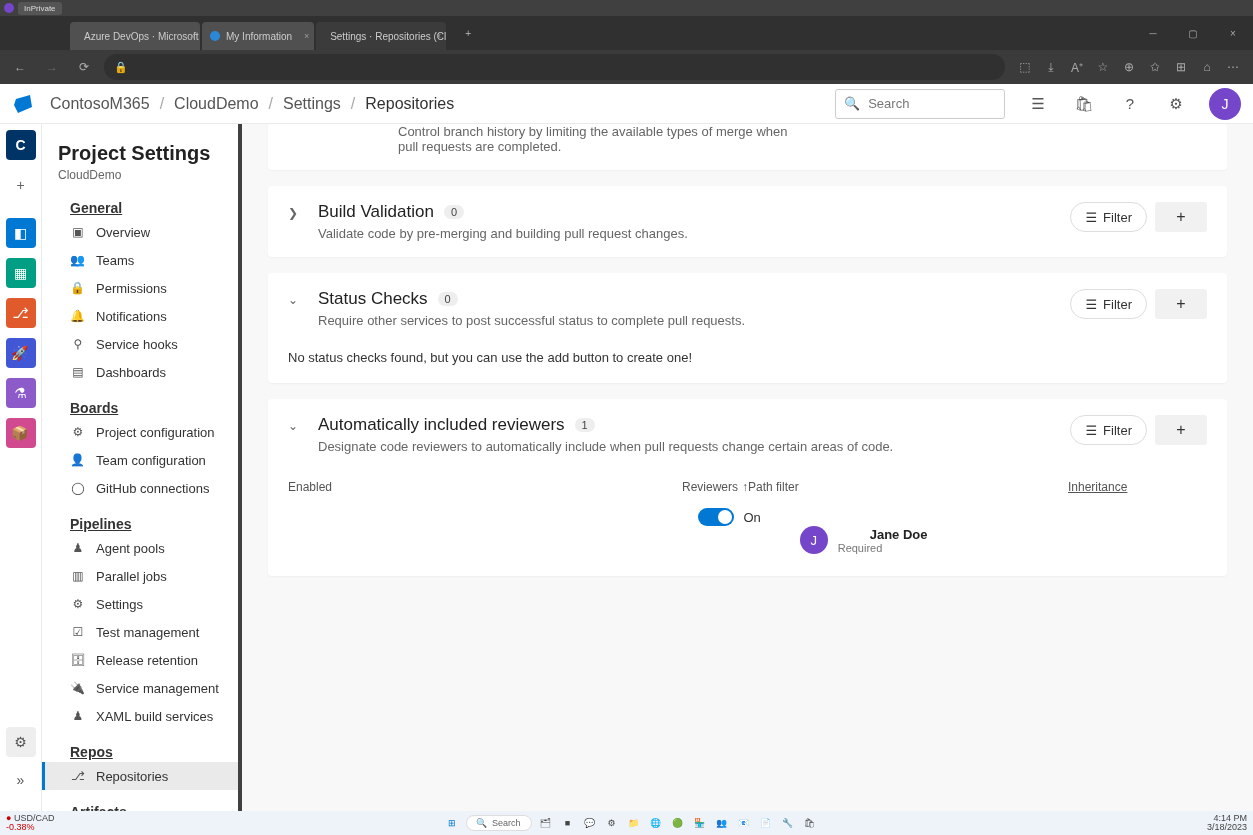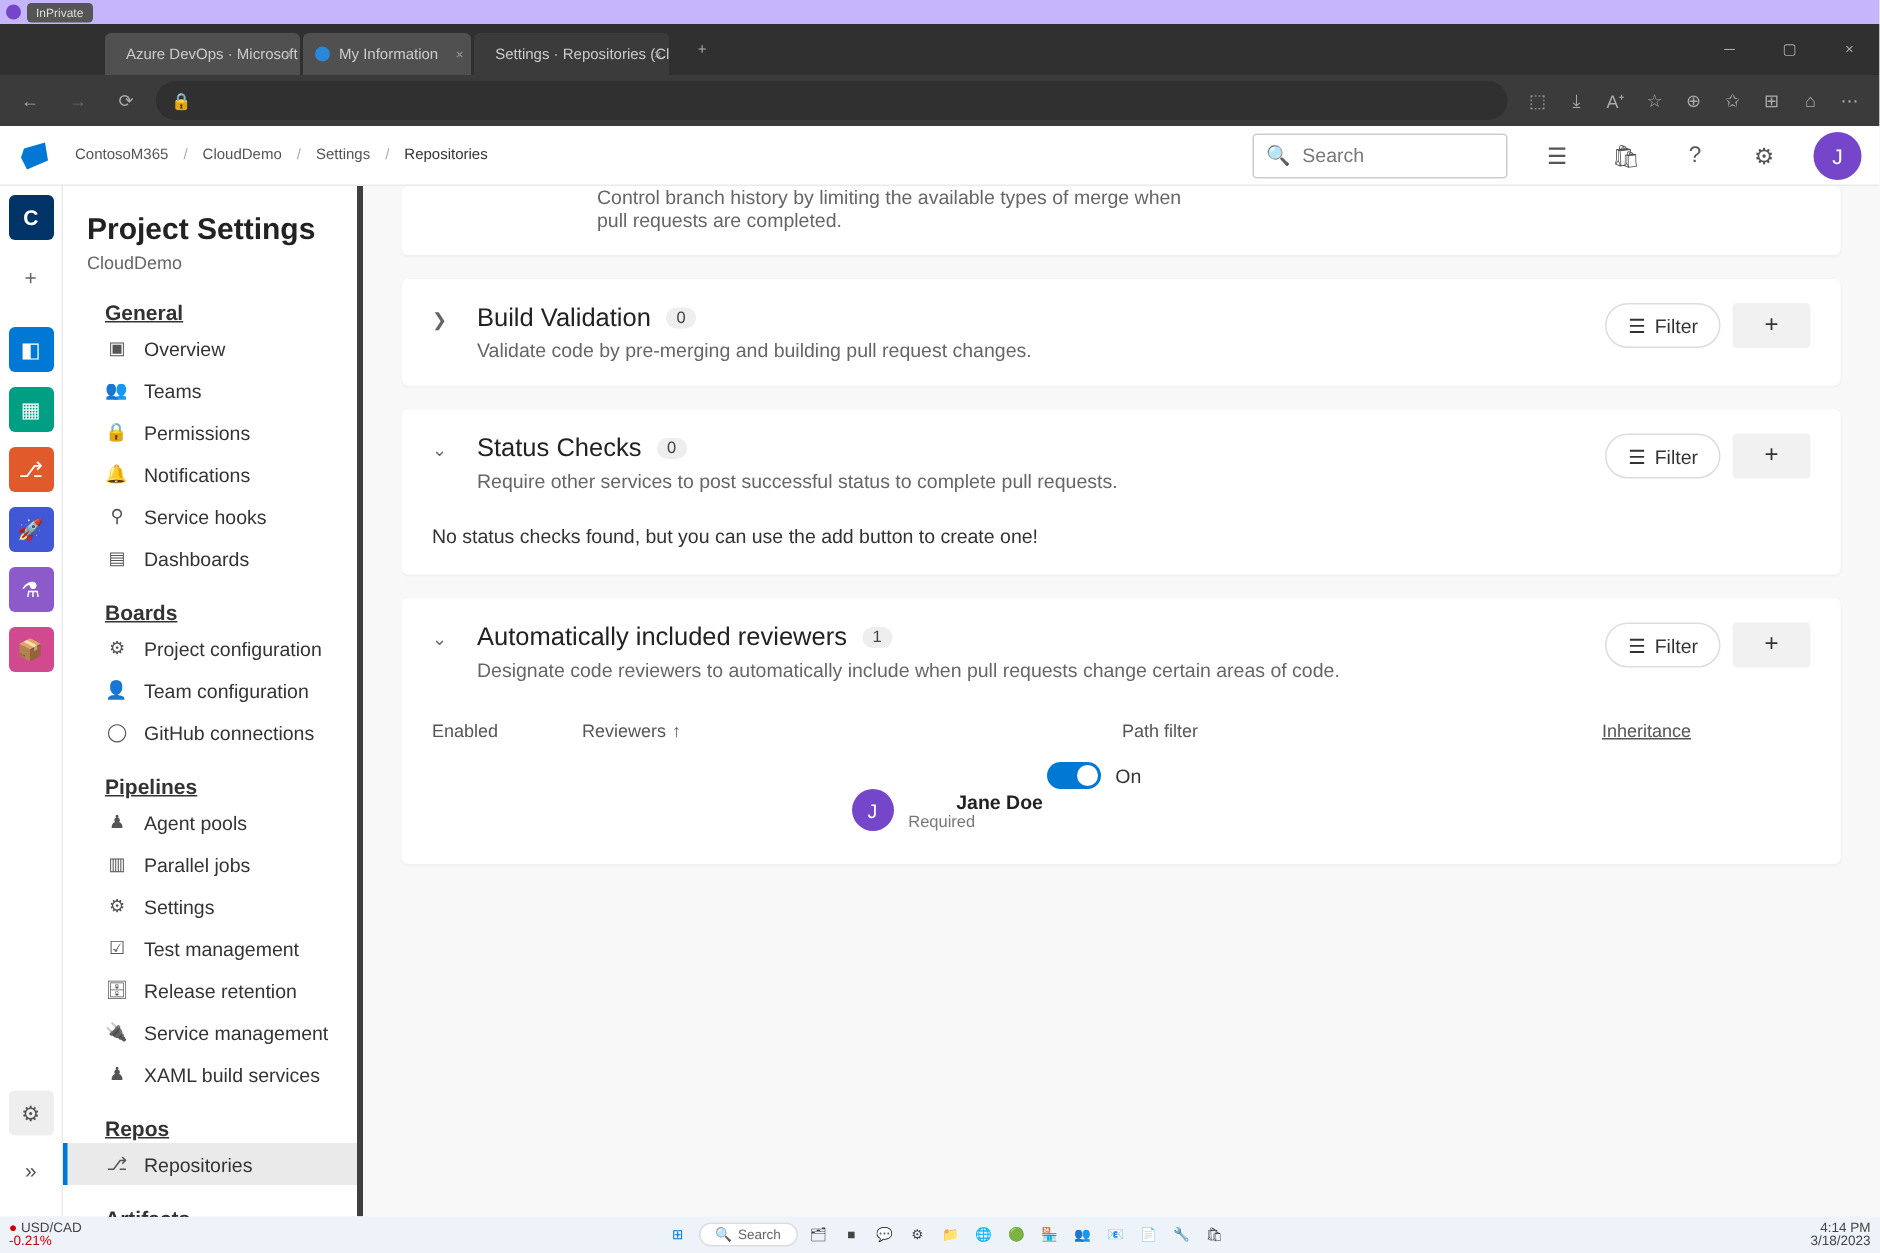--- a/index.html
+++ b/index.html
@@ -1,38 +1,38 @@
 <!DOCTYPE html>
 <html><head>
 <meta charset="utf-8">
 <style>
 * { box-sizing: border-box; margin: 0; padding: 0; font-family: "Segoe UI", -apple-system, sans-serif; }
 html, body { height: 100%; overflow: hidden; background: #f0f0f0; }
 
 
 .browser-chrome { background: #303030; height: 34px; display: flex; }
-.browser-titlebar { background: #c4b5fd; height: 16px; display: flex; align-items: center; font-size: 9px; color: #ccc; padding: 0 4px; }
+.browser-titlebar { background: #404040; height: 16px; display: flex; align-items: center; font-size: 9px; color: #ccc; padding: 0 4px; }
 .titlebar-left { display: flex; align-items: center; gap: 4px; }
 .inprivate-badge { background: #555; color: #ddd; font-size: 8px; padding: 2px 6px; border-radius: 3px; }
 .browser-tabs { display: flex; align-items: flex-end; height: 100%; padding-left: 70px; }
 .btab { height: 28px; background: #505050; color: #ccc; font-size: 10px; padding: 0 22px 0 8px; display: flex; align-items: center; border-radius: 4px 4px 0 0; margin-right: 2px; min-width: 95px; max-width: 130px; overflow: hidden; white-space: nowrap; position: relative; }
 .btab.active { background: #3b3b3b; }
 .btab-close { position:absolute; right:5px; font-size:9px; color:#999;}
 .window-controls { margin-left: auto; display: flex; }
 .wc-btn { width: 40px; height: 34px; display: flex; align-items: center; justify-content: center; color: #aaa; font-size: 10px; }
 .browser-addr { background: #3b3b3b; height: 34px; display: flex; align-items: center; padding: 0 8px; gap: 8px; }
 .addr-btn { width: 24px; height: 24px; display:flex; align-items:center; justify-content:center; color: #aaa; font-size: 12px; border-radius:4px; }
 .addr-bar { flex: 1; height: 26px; background: #303030; border-radius: 13px; display:flex; align-items:center; padding:0 10px; color:#888; font-size:11px;}
 .addr-icons { display: flex; gap:2px; margin-left:auto; }
 
 
 .app-shell { position: absolute; top: 84px; left: 0; right: 0; bottom: 24px; background: #fff; display: flex; flex-direction: column; }
 .app-header { height: 40px; border-bottom: 1px solid #eaeaea; display: flex; align-items: center; padding: 0 12px; gap: 10px; }
 .app-logo { width: 22px; height: 22px; display:flex;align-items:center;justify-content:center; }
-.breadcrumbs { display: flex; align-items: center; gap: 10px; font-size: 10px; color: #333; margin-left: 6px; }
+.breadcrumbs { display: flex; align-items: center; gap: 10px; font-size: 16px; color: #333; margin-left: 6px; }
 .bc-sep { color: #aaa; }
 .bc-item { color: #555; cursor:pointer; }
 .bc-item:last-child { color: #333; }
 .header-right { margin-left: auto; display: flex; align-items: center; gap: 20px; }
 .search-box { width: 170px; height: 30px; border: 1px solid #ccc; border-radius: 3px; display: flex; align-items: center; padding: 0 8px; gap: 8px; color: #777; font-size: 13px; }
 .hdr-icon { width: 26px; height: 26px; display:flex; align-items:center; justify-content:center; color: #555; font-size:15px; cursor:pointer;}
 .avatar { width: 32px; height: 32px; border-radius: 50%; background: #7546c9; color: #fff; display: flex; align-items: center; justify-content: center; font-size: 14px; font-weight: 500; }
 
 
 .app-body { flex: 1; display: flex; overflow: hidden; }
@@ -65,21 +65,21 @@
 .ph-title { font-size: 17px; color: #222; }
 .badge { background: #eee; color: #444; font-size: 11px; border-radius: 9px; padding: 1px 7px; }
 .ph-desc { font-size: 13px; color: #666; margin-top: 4px; }
 .ph-actions { display: flex; gap: 8px; align-items: flex-start; }
 .filter-btn { height: 30px; border: 1px solid #ddd; border-radius: 15px; padding: 0 14px; display: flex; align-items: center; gap: 6px; font-size: 13px; color: #333; background: #fff; cursor:pointer;}
 .add-btn { width: 52px; height: 30px; background: #f1f1f1; border-radius: 3px; display: flex; align-items: center; justify-content: center; color: #333; font-size: 16px; cursor:pointer;}
 .card-body { padding: 0 20px 16px 20px; }
 .empty-msg { font-size: 13px; color: #333; padding: 6px 0 2px 0; }
 .tbl-hdr { display: flex; padding: 10px 0 8px 0; font-size: 12px; color: #555; }
 .th-en { width: 100px; }
-.th-rev { width: 360px; display:flex; align-items:center; gap:4px;}
+.th-rev { width: 360px; display:flex; align-items:center; gap:4px;justify-content:flex-end;}
 .th-pf { width: 320px; }
 .th-inh { flex: 1; text-decoration: underline; }
 .tbl-row { display: flex; align-items: center; padding: 6px 0; flex-direction: column; }
 .toggle { width: 36px; height: 18px; background: #0078d4; border-radius: 9px; position: relative; cursor:pointer;}
 .toggle::after { content: ""; position: absolute; width: 14px; height: 14px; background: #fff; border-radius: 50%; top: 2px; right: 2px; }
 .toggle-label { font-size: 13px; color: #333; margin-left: 10px; }
 .rev-cell { display: flex; align-items: center; gap: 10px; }
 .rev-av { width: 28px; height: 28px; border-radius: 50%; background: #7546c9; color: #fff; display: flex; align-items: center; justify-content: center; font-size: 13px; }
 .rev-name { font-size: 13px; font-weight: 600; color: #222; margin-left: 32px; }
 .rev-sub { font-size: 11px; color: #777; }
@@ -379,21 +379,21 @@
           </div>
         </div>
       </div>
     </div>
   </div>
 </div>
 
 <div class="taskbar">
   <div class="tb-left">
     <div><span style="color:#c00;">●</span> <span>USD/CAD</span></div>
-    <div style="color:#c00;">-0.21%</div>
+    <div style="color:#c00;">-0.38%</div>
   </div>
   <div class="tb-center">
     <div class="tb-ic" style="color:#0078d4;">⊞</div>
     <div class="tb-srch">
         <span>🔍</span>
         <span>Search</span>
       </div>
     <div class="tb-ic">🗂</div>
     <div class="tb-ic">■</div>
     <div class="tb-ic">💬</div>

